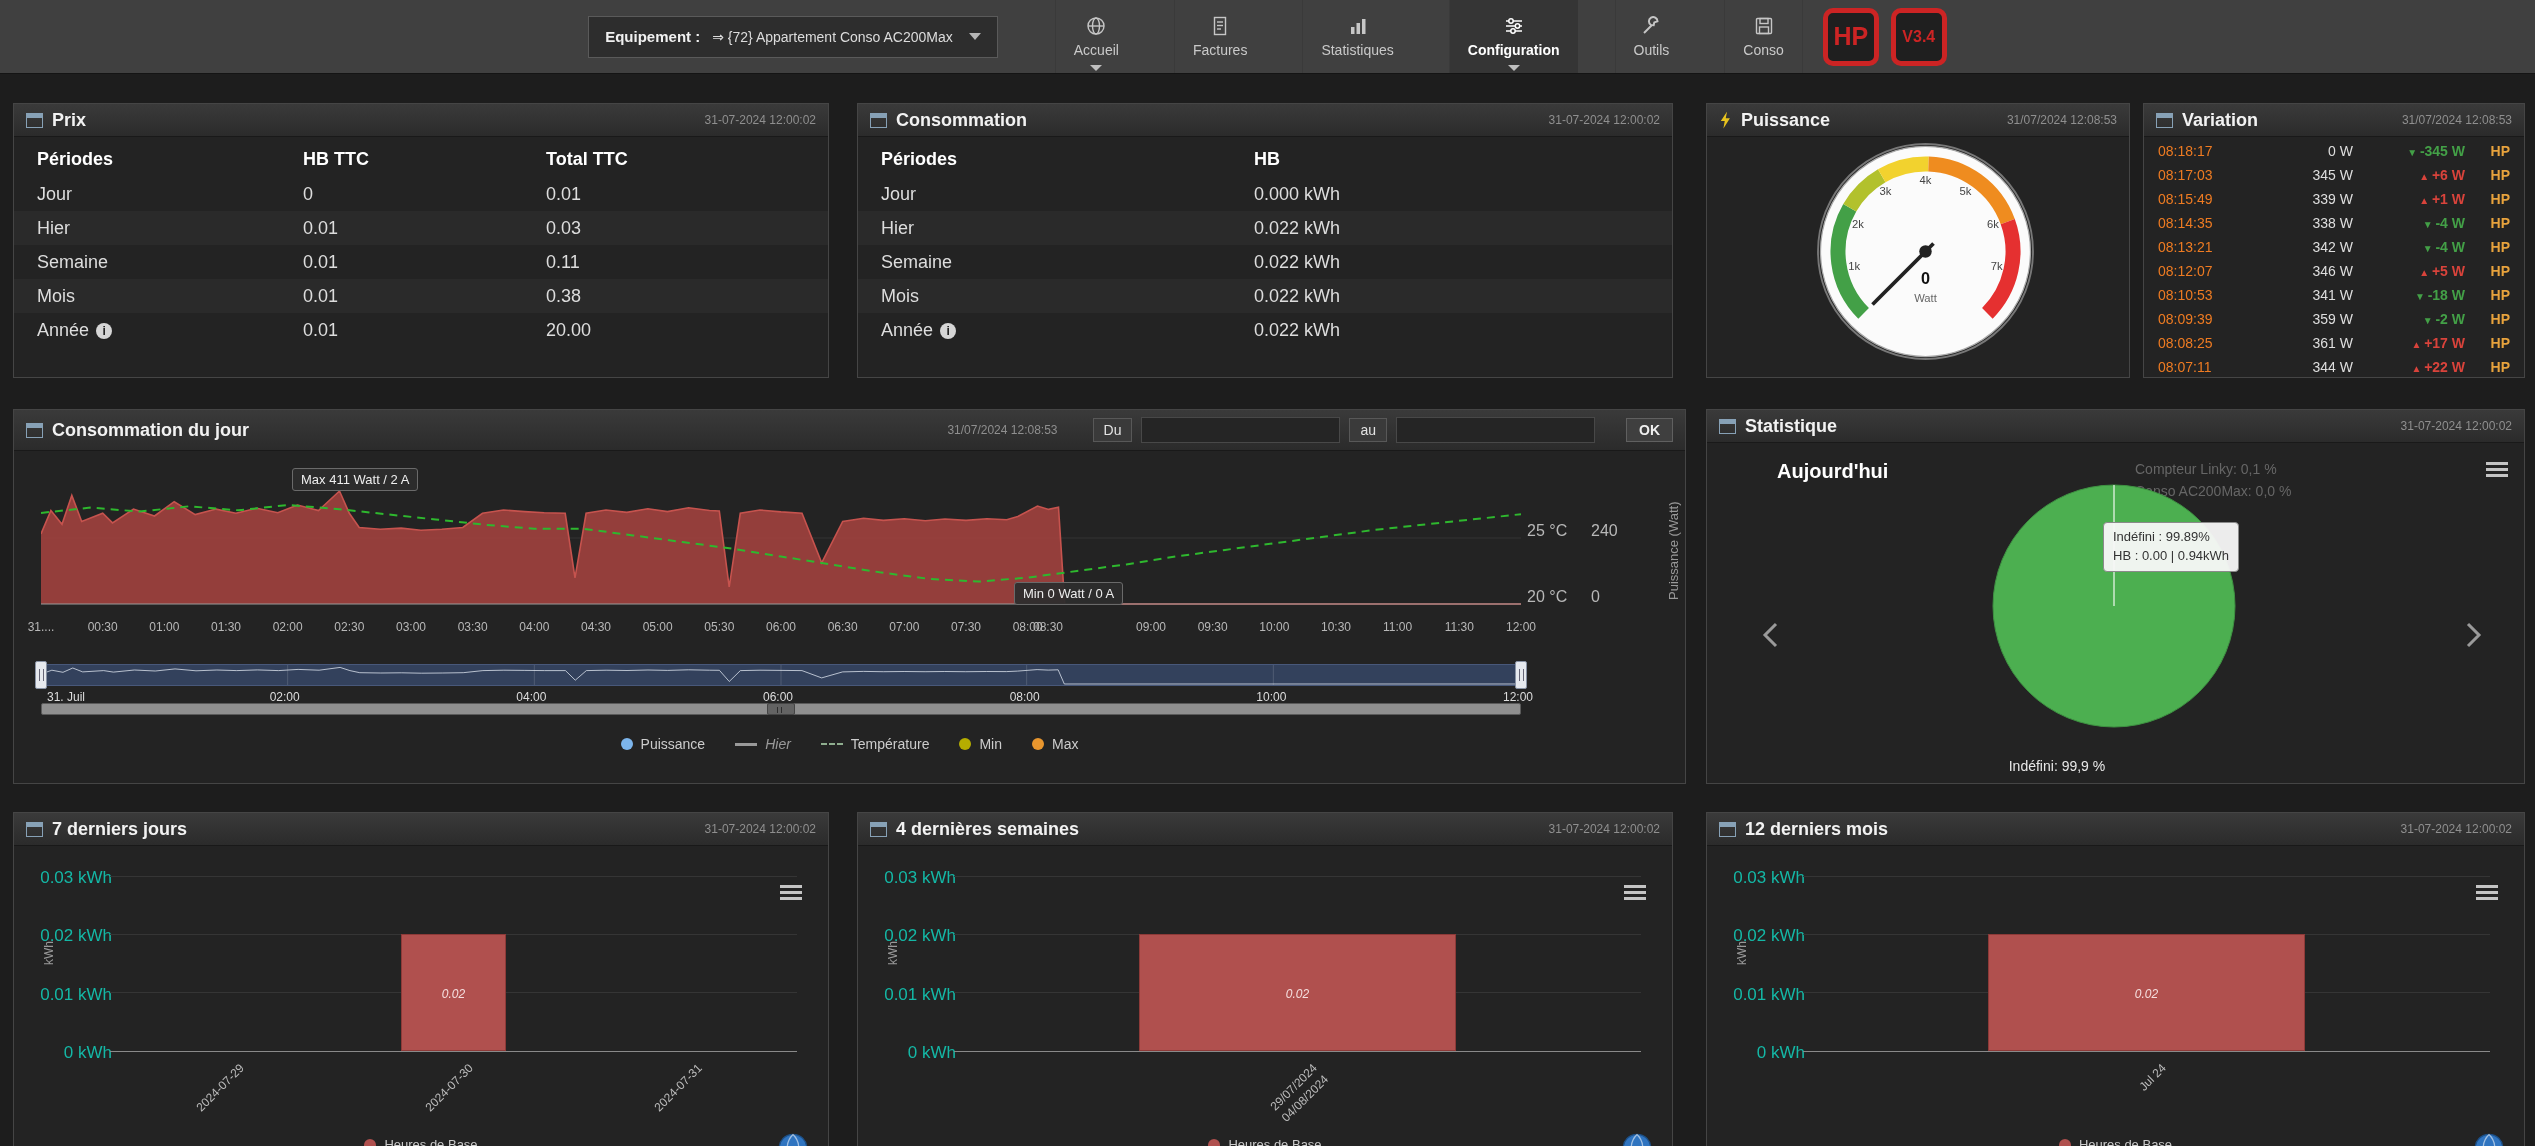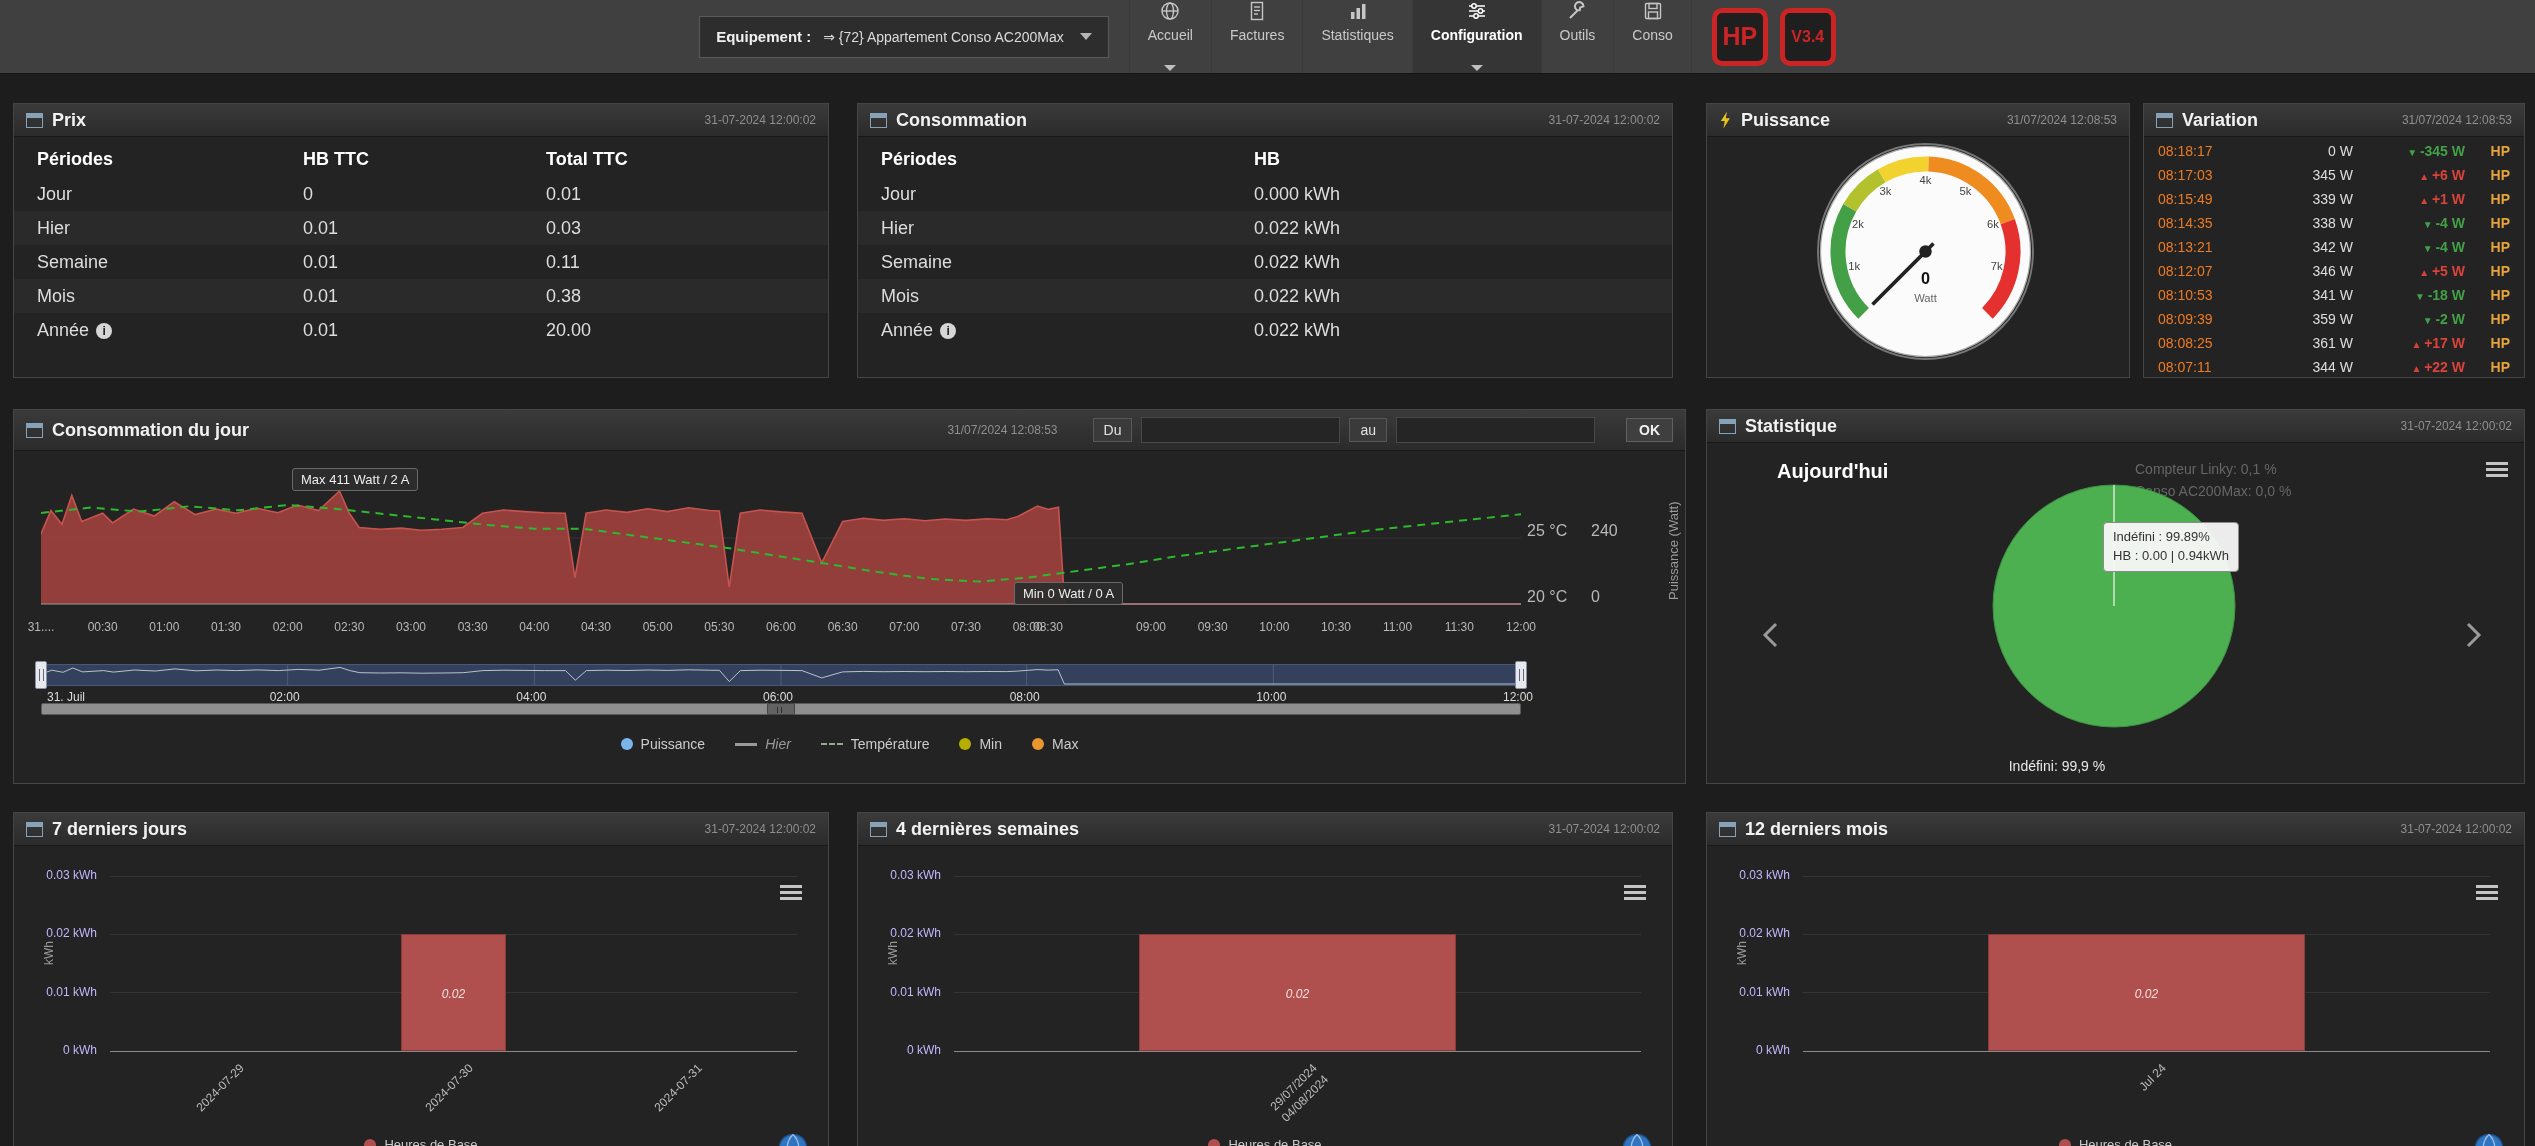--- a/index.html
+++ b/index.html
@@ -9,21 +9,21 @@
     font-family:"Liberation Sans","DejaVu Sans",sans-serif;
   }
   
   .topbar{position:absolute;left:0;top:0;width:2535px;height:73px;background:#404040;border-bottom:1px solid #141414;display:flex;justify-content:center;}
   .topbar-inner{display:flex;align-items:center;height:100%;}
   .equip{display:flex;align-items:center;gap:12px;border:1px solid #5a5a5a;background:#2d2d2d;height:40px;padding:0 16px;margin-right:20px;cursor:pointer;}
   .equip-label{font-weight:bold;font-size:15px;color:#f0f0f0;white-space:nowrap;}
   .equip-value{font-size:14px;color:#dcdcdc;white-space:nowrap;}
   .equip-caret{width:0;height:0;border-left:6px solid transparent;border-right:6px solid transparent;border-top:7px solid #b5b5b5;margin-left:4px;}
   .nav{display:flex;height:100%;}
-  .navitem{position:relative;display:flex;flex-direction:column;align-items:center;gap:5px;padding:0 18px;border-left:1px solid #3a3a3a;font-size:14px;color:#c9c9c9;cursor:pointer;}
+  .navitem{position:relative;display:flex;flex-direction:column;align-items:center;justify-content:center;gap:5px;padding:0 18px;border-left:1px solid #3a3a3a;font-size:14px;color:#c9c9c9;cursor:pointer;margin-left:37px;}
   .navitem:last-of-type{border-right:1px solid #3a3a3a;}
   .navitem.active{background:#353535;color:#ffffff;font-weight:bold;}
   .navitem svg{display:block;}
   .navcaret{position:absolute;bottom:2px;left:50%;margin-left:-6px;width:0;height:0;border-left:6px solid transparent;border-right:6px solid transparent;border-top:6px solid #bfbfbf;}
   .badges{display:flex;gap:12px;margin-left:20px;}
   .badge{display:flex;align-items:center;justify-content:center;border:5px solid #cc2424;border-radius:10px;color:#cc2424;font-weight:bold;width:46px;height:48px;background:#1f1f1f;}
   .badge.hp{font-size:25px;}
   .badge.ver{font-size:16px;}
   
   .panel{position:absolute;background:#232323;border:1px solid #454545;box-sizing:border-box;}
@@ -82,21 +82,21 @@
   .lg-label.italic{font-style:italic;color:#9a9a9a;}
   
   .stat-subtitle{position:absolute;left:70px;top:18px;font-size:20px;font-weight:bold;color:#ffffff;}
   .stat-legend{position:absolute;left:428px;top:16px;font-size:14px;color:#666;line-height:1.6;cursor:pointer;}
   .stat-tooltip{position:absolute;left:396px;top:80px;background:rgba(248,248,248,.95);border:1px solid #8a8a8a;border-radius:4px;color:#333;font-size:13px;padding:5px 9px;line-height:1.45;white-space:nowrap;}
   .stat-footer{position:absolute;left:260px;top:316px;width:180px;text-align:center;font-size:14px;color:#e8e8e8;}
   .chev{position:absolute;cursor:pointer;}
   
   .kwh-label{position:absolute;left:28px;top:120px;transform:rotate(-90deg);transform-origin:0 0;font-size:12px;color:#999;}
   .ylabels{position:absolute;left:0;top:31px;width:101px;height:175px;}
-  .ylabels span{position:absolute;right:18px;font-size:12px;color:#c4b5fd;white-space:nowrap;}
+  .ylabels span{position:absolute;right:3px;font-size:17px;color:#14b8a6;white-space:nowrap;}
   .barplot{position:absolute;left:96px;top:31px;width:687px;height:175px;font-style:italic;}
   .gridline{position:absolute;left:0;right:0;height:1px;background:#353535;}
   .gridline.axis{background:#8a8a8a;}
   .bar{position:absolute;background:#b0504e;border:1px solid #8d3a38;box-sizing:border-box;}
   .bar-label{position:absolute;width:100%;text-align:center;font-size:12px;color:#f5dede;}
   .xlabels-bar{position:absolute;left:108px;top:216px;width:687px;height:90px;}
   .xcat{position:absolute;top:0;width:150px;text-align:right;transform:rotate(-45deg);transform-origin:100% 0;font-size:12px;color:#bbb;line-height:1.3;white-space:nowrap;}
   .blegend{position:absolute;left:0;right:0;top:292px;display:flex;justify-content:center;align-items:center;gap:8px;font-size:13px;color:#cccccc;cursor:pointer;}
   .dot-red{width:12px;height:12px;border-radius:50%;background:#b0504e;}
   .hamburger{position:absolute;width:22px;height:16px;cursor:pointer;}

